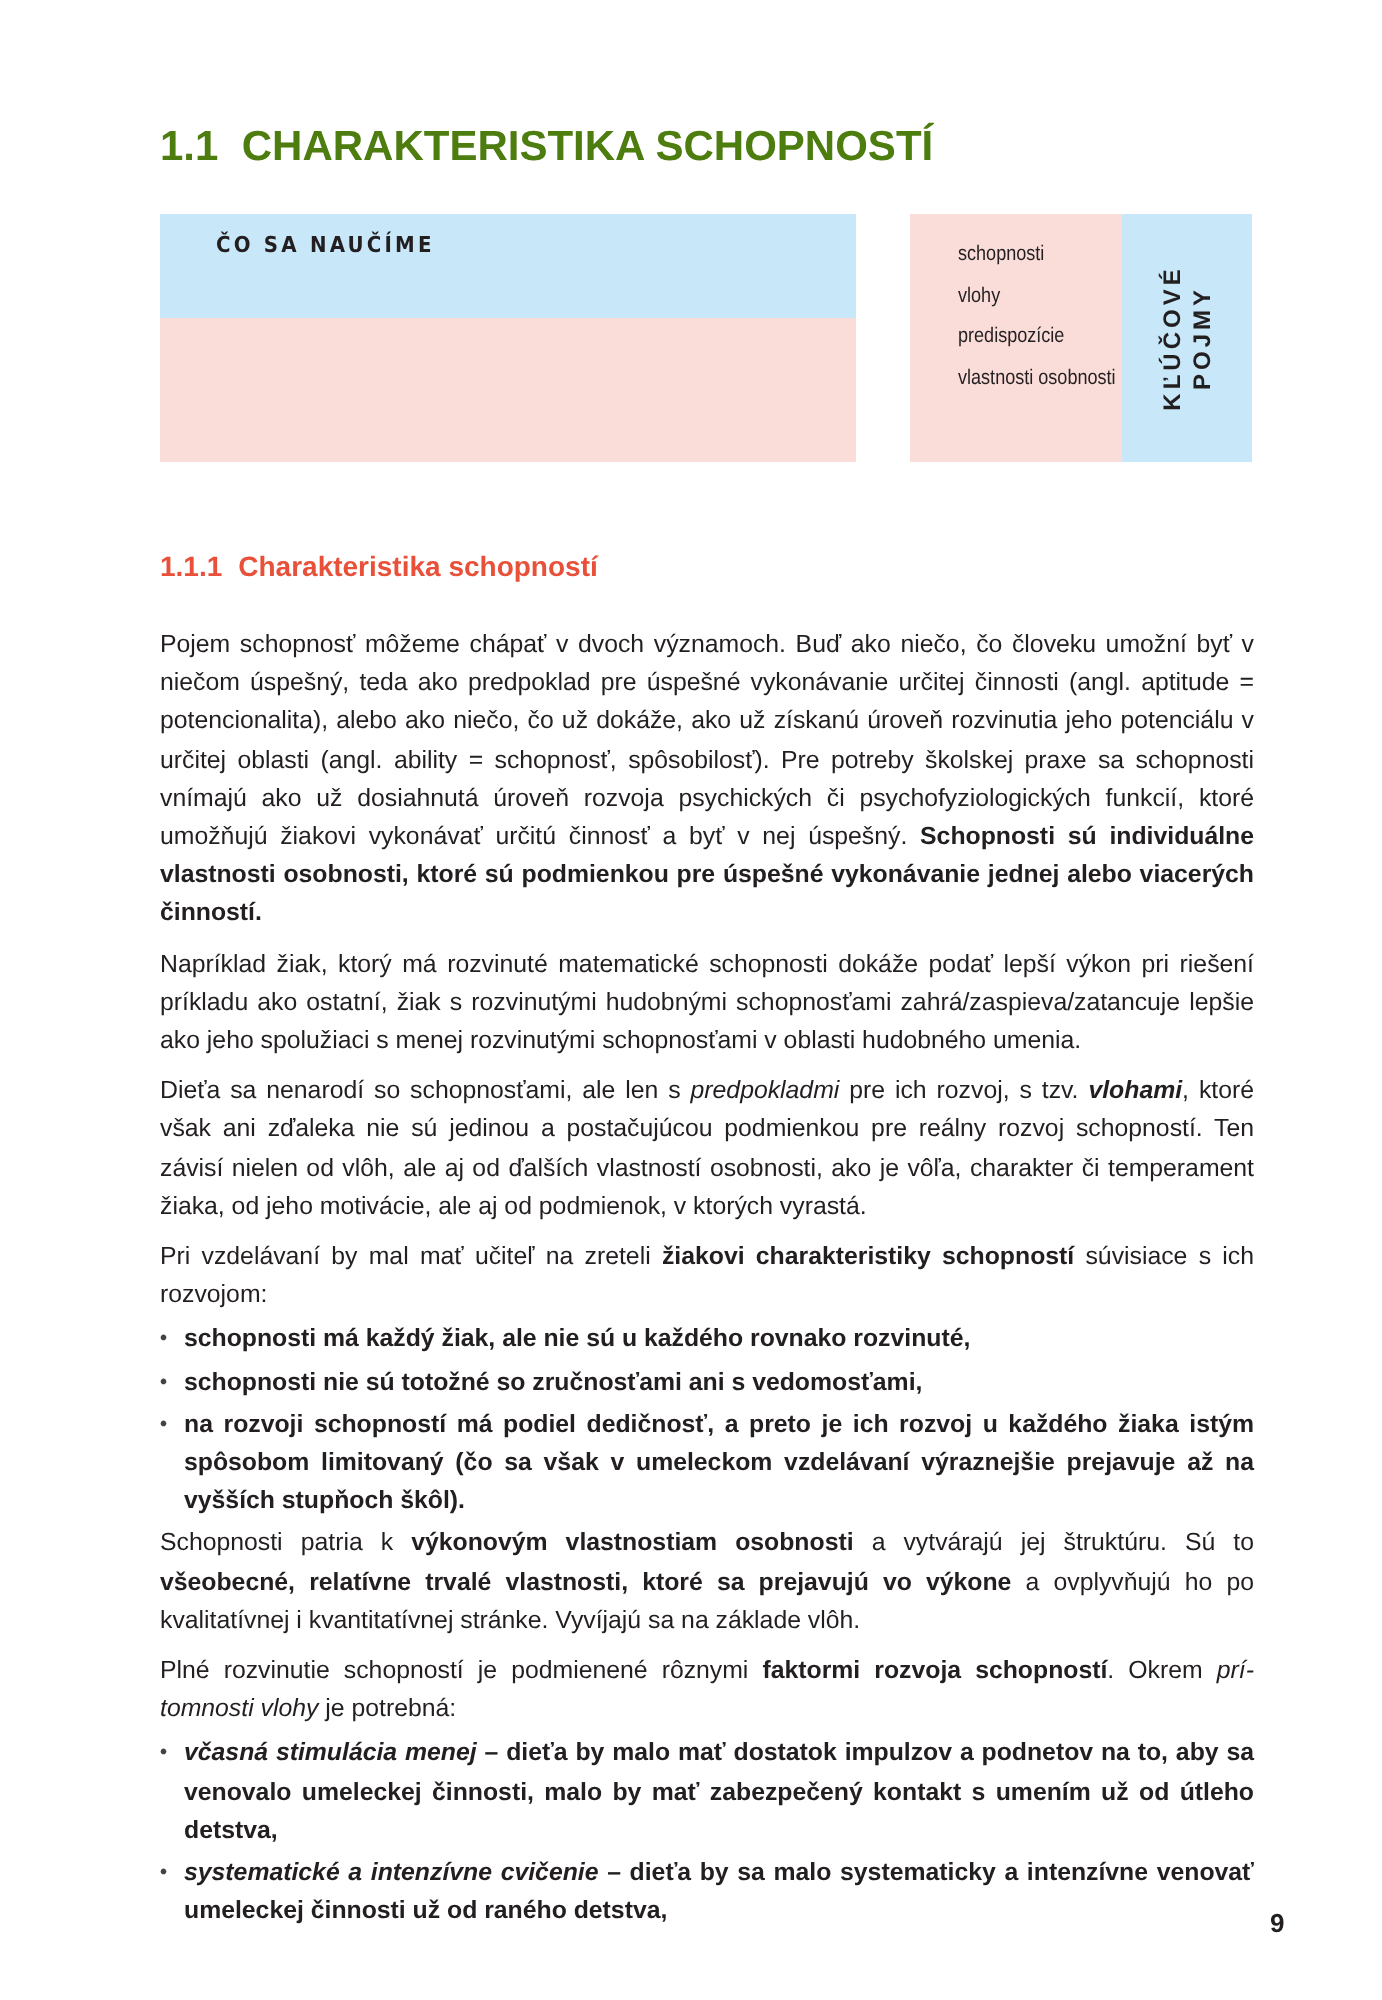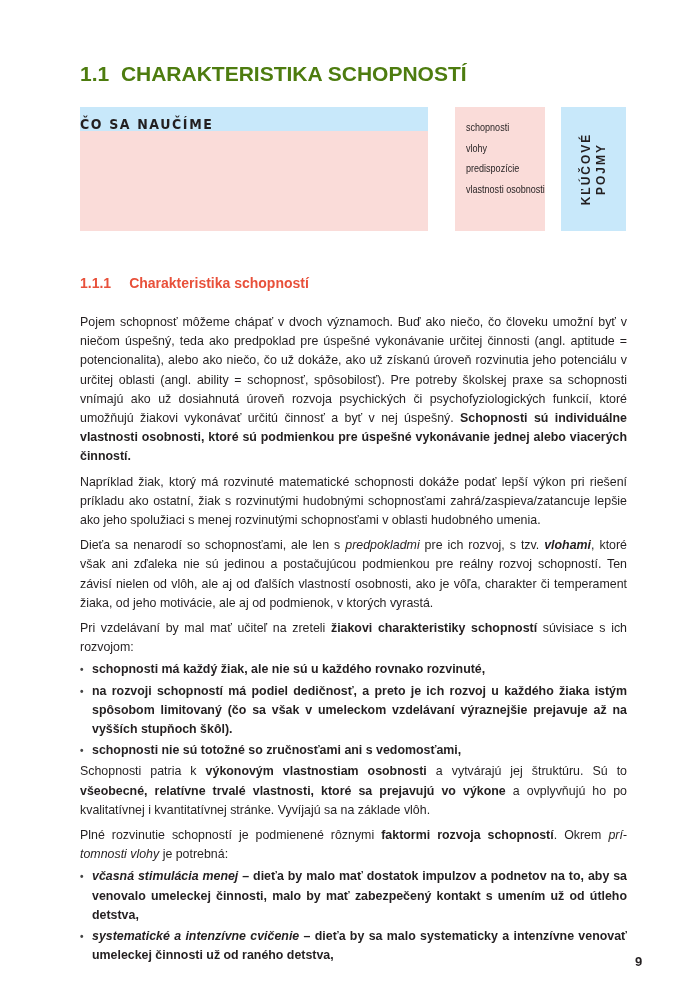--- a/index.html
+++ b/index.html
@@ -1,29 +1,29 @@
 <!DOCTYPE html>
 <html><head>
 <meta charset="utf-8">
 <style>
   * { box-sizing: border-box; margin: 0; padding: 0; }
   html, body { width: 691px; height: 1000px; background: #ffffff; }
   body { position: relative; font-family: "Liberation Sans", sans-serif; color: #231f20; overflow: hidden; }
   .title { position: absolute; left: 80px; top: 62px; font-size: 21px; font-weight: bold; color: #4d7c0f; letter-spacing: 0px; }
   .learn-box { position: absolute; left: 80px; top: 107px; width: 348px; height: 124px; background: #fadcd9; }
-  .learn-head { height: 24px; background: #c8e8fa; padding: 9px 0; font-family: "DejaVu Sans Condensed", "DejaVu Sans", sans-serif; font-weight: bold; font-size: 14px; letter-spacing: 1.6px; color: #231f20; }
+  .learn-head { height: 52px; background: #c8e8fa; padding: 9px 28px; font-family: "DejaVu Sans Condensed", "DejaVu Sans", sans-serif; font-weight: bold; font-size: 11px; letter-spacing: 1.6px; color: #231f20; }
   .learn-list { list-style: none; padding: 9px 10px 0 10px; }
   .learn-list li { font-size: 10.5px; line-height: 19.5px; color: #231f20; transform: scaleX(0.86); transform-origin: left; white-space: nowrap; }
   .learn-list li::before { content: "\2022"; margin-right: 5px; color: #555; }
-  .terms-box { position: absolute; left: 455px; top: 107px; width: 90px; height: 124px; background: #fadcd9; padding: 10px 11px; }
+  .terms-box { position: absolute; left: 455px; top: 107px; width: 106px; height: 124px; background: #fadcd9; padding: 10px 24px; }
   .terms-box div { font-size: 10.5px; line-height: 20.5px; transform: scaleX(0.86); transform-origin: left; white-space: nowrap; }
   .terms-side { position: absolute; left: 561px; top: 107px; width: 65px; height: 124px; background: #c8e8fa; }
   .terms-label { position: absolute; left: 50%; top: 50%; transform: translate(-50%,-50%) rotate(-90deg); white-space: nowrap; font-weight: bold; font-size: 12px; letter-spacing: 2px; line-height: 15px; text-align: center; }
   .subtitle { position: absolute; left: 80px; top: 275px; font-size: 14px; font-weight: bold; color: #e8503a; }
-  .subtitle .num { margin-right: 18px; }
+  .subtitle .num { margin-right: 8px; }
   .body { position: absolute; left: 80px; top: 313px; width: 547px; font-size: 12.4px; line-height: 19.2px; text-align: justify; hyphens: manual; }
   .body p { margin-bottom: 6px; }
   .body ul { list-style: none; margin-bottom: 2px; font-weight: bold; }
   .body li { position: relative; padding-left: 12px; margin-bottom: 2px; }
   .body li::before { content: "\2022"; position: absolute; left: 0; top: 0; font-size: 10px; color: #444; }
   .body b { font-weight: bold; }
   .page-num { position: absolute; left: 635px; top: 954px; font-size: 13px; font-weight: bold; }
 </style>
 </head>
 <body>
@@ -54,22 +54,22 @@
   <span class="num">1.1.1</span><span>Charakteristika schopností</span>
 </h2>
 
 <div class="body">
   <p><span>Pojem schopnosť môžeme chápať v dvoch významoch. Buď ako niečo, čo človeku umožní byť v niečom úspešný, teda ako predpoklad pre úspešné vykonávanie určitej činnosti (angl. aptitu­de = potencionalita), alebo ako niečo, čo už dokáže, ako už získanú úroveň rozvinutia jeho po­tenciálu v určitej oblasti (angl. ability = schopnosť, spôsobilosť). Pre potreby školskej praxe sa schopnosti vnímajú ako už dosiahnutá úroveň rozvoja psychických či psychofyziologických funk­cií, ktoré umožňujú žiakovi vykonávať určitú činnosť a byť v nej úspešný. </span><b>Schopnosti sú indivi­duálne vlastnosti osobnosti, ktoré sú podmienkou pre úspešné vykonávanie jednej alebo viacerých činností.</b></p>
   <p>Napríklad žiak, ktorý má rozvinuté matematické schopnosti dokáže podať lepší výkon pri riešení príkladu ako ostatní, žiak s rozvinutými hudobnými schopnosťami zahrá/zaspieva/zatancuje lep­šie ako jeho spolužiaci s menej rozvinutými schopnosťami v oblasti hudobného umenia.</p>
   <p><span>Dieťa sa nenarodí so schopnosťami, ale len s </span><i>predpokladmi</i><span> pre ich rozvoj, s tzv. </span><b><i>vlohami</i></b><span>, ktoré však ani zďaleka nie sú jedinou a postačujúcou podmienkou pre reálny rozvoj schopností. Ten závisí nielen od vlôh, ale aj od ďalších vlastností osobnosti, ako je vôľa, charakter či temperament žiaka, od jeho motivácie, ale aj od podmienok, v ktorých vyrastá.</span></p>
   <p style="margin-bottom:3px"><span>Pri vzdelávaní by mal mať učiteľ na zreteli </span><b>žiakovi charakteristiky schopností</b><span> súvisiace s ich rozvojom:</span></p>
   <ul>
     <li>schopnosti má každý žiak, ale nie sú u každého rovnako rozvinuté,</li>
+    <li>schopnosti nie sú totožné so zručnosťami ani s vedomosťami,</li>
     <li>na rozvoji schopností má podiel dedičnosť, a preto je ich rozvoj u každého žiaka istým spôso­bom limitovaný (čo sa však v umeleckom vzdelávaní výraznejšie prejavuje až na vyšších stup­ňoch škôl).</li>
-    <li>schopnosti nie sú totožné so zručnosťami ani s vedomosťami,</li>
   </ul>
   <p><span>Schopnosti patria k </span><b>výkonovým vlastnostiam osobnosti</b><span> a vytvárajú jej štruktúru. Sú to </span><b>všeobecné, relatívne trvalé vlastnosti, ktoré sa prejavujú vo výkone</b><span> a ovplyvňujú ho po kvalitatívnej i kvantitatívnej stránke. Vyvíjajú sa na základe vlôh.</span></p>
   <p style="margin-bottom:3px"><span>Plné rozvinutie schopností je podmienené rôznymi </span><b>faktormi rozvoja schopností</b><span>. Okrem </span><i>prí­tomnosti vlohy</i><span> je potrebná:</span></p>
   <ul>
     <li><i>včasná stimulácia menej</i><span> – dieťa by malo mať dostatok impulzov a podnetov na to, aby sa ve­novalo umeleckej činnosti, malo by mať zabezpečený kontakt s umením už od útleho detstva,</span></li>
     <li><i>systematické a intenzívne cvičenie</i><span> – dieťa by sa malo systematicky a intenzívne venovať ume­leckej činnosti už od raného detstva,</span></li>
   </ul>
 </div>
 
 <div class="page-num">9</div>

